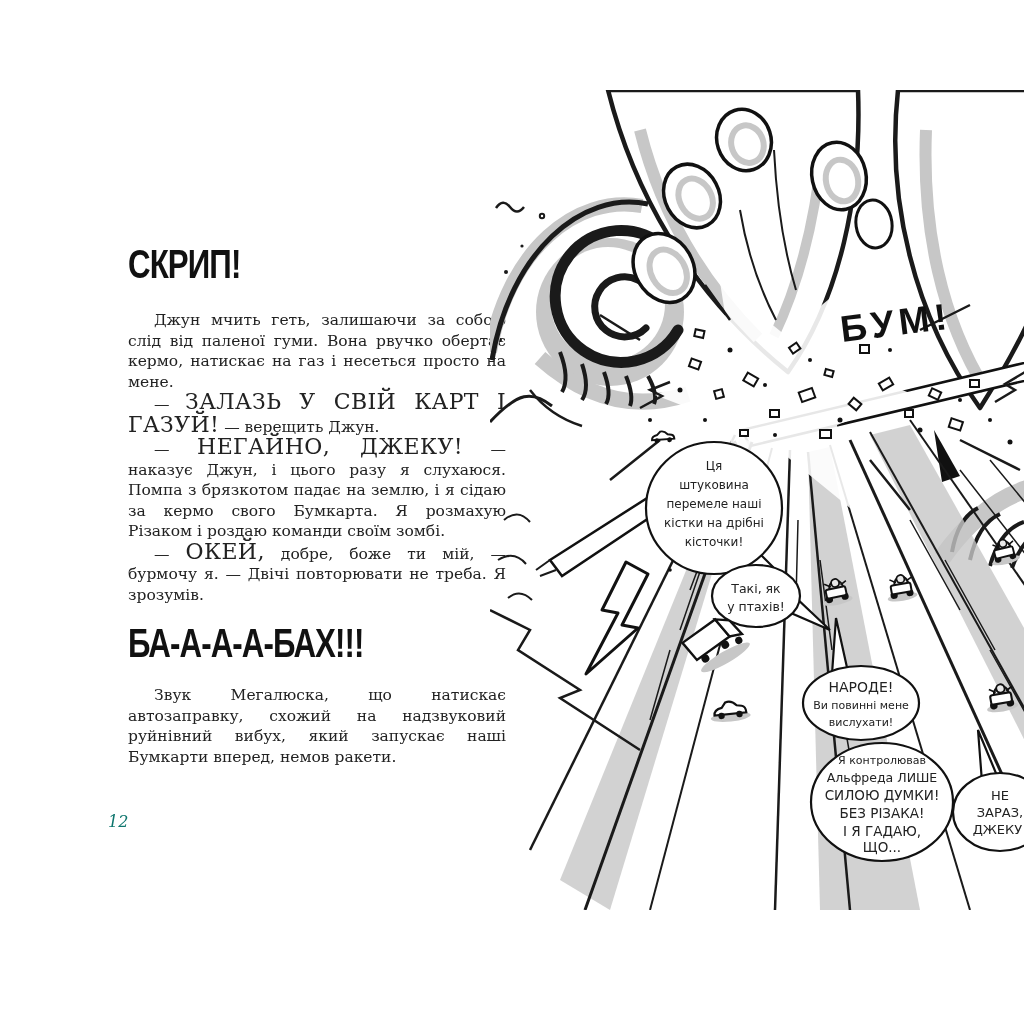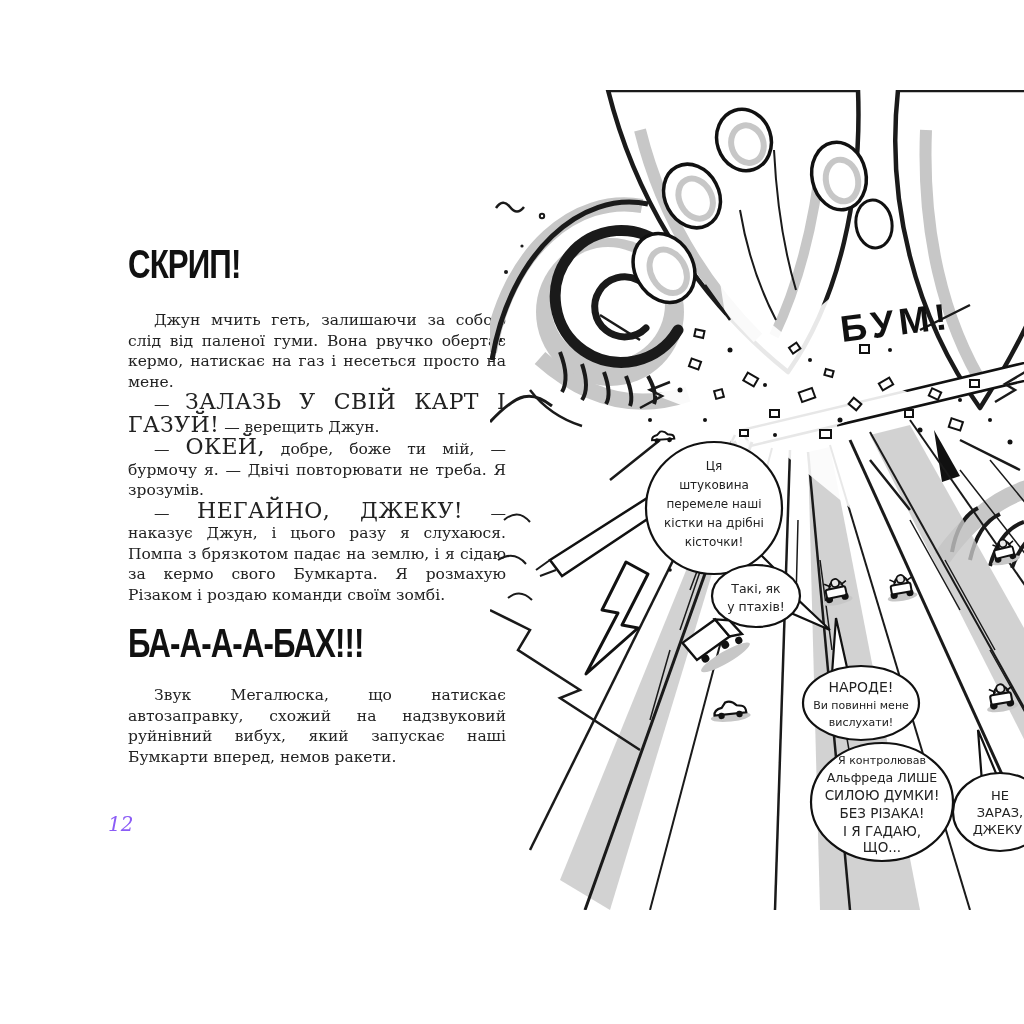--- a/index.html
+++ b/index.html
@@ -18,21 +18,21 @@
     transform:scale(.92,1.18);transform-origin:left bottom;display:inline-block;
   }
   .h2{margin:24px 0 22px 0;}
   .pars p{
     margin:0;font-size:15.5px;line-height:20.5px;text-align:justify;
     color:#222;
   }
   .pars p.indent{text-indent:26px;}
   .pars .caps{font-size:22px;letter-spacing:.4px;}
   .pagenum{
-    position:absolute;left:62px;top:812px;font-size:20px;color:#8b5cf6;
+    position:absolute;left:62px;top:812px;font-size:16px;color:#0f766e;
     font-family:"DejaVu Serif", serif;font-style:italic;
   }
   
   .art{position:absolute;left:444px;top:90px;width:580px;height:820px;margin:0;}
   .art svg{display:block;width:100%;height:100%;}
   .bub{font-family:"DejaVu Sans", sans-serif;fill:#222;text-anchor:middle;}
   .fs11{font-size:11px;}
   .fs12{font-size:12px;}
   .fs125{font-size:12.5px;}
   .fs13{font-size:13px;}
@@ -48,22 +48,22 @@
 </head>
 <body>
 
 <div class="spread">
 
   <section class="text-page">
     <h1 class="h1">СКРИП!</h1>
     <div class="pars" id="block-top">
         <p class="indent"><span>Джун мчить геть, залишаючи за собою слід від паленої гуми. Вона рвучко обертає кермо, натискає на газ і несеться просто на мене.</span></p>
         <p class="indent"><span>— </span><span class="caps">ЗАЛАЗЬ У СВІЙ КАРТ І ГАЗУЙ!</span><span> — верещить Джун.</span></p>
+        <p class="indent"><span>— </span><span class="caps">НЕГАЙНО, ДЖЕКУ!</span><span> — наказує Джун, і цього разу я слухаюся. Помпа з брязкотом падає на землю, і я сідаю за кермо свого Бумкарта. Я розмахую Різаком і роздаю команди своїм зомбі.</span></p>
         <p class="indent"><span>— </span><span class="caps">ОКЕЙ,</span><span> добре, боже ти мій, — бурмочу я. — Двічі повторювати не треба. Я зрозумів.</span></p>
-        <p class="indent"><span>— </span><span class="caps">НЕГАЙНО, ДЖЕКУ!</span><span> — наказує Джун, і цього разу я слухаюся. Помпа з брязкотом падає на землю, і я сідаю за кермо свого Бумкарта. Я розмахую Різаком і роздаю команди своїм зомбі.</span></p>
       </div>
     <h2 class="h1 h2">БА-А-А-А-БАХ!!!</h2>
     <div class="pars" id="block-bottom">
         <p class="indent"><span>Звук Мегалюска, що натискає автозаправку, схожий на надзвуковий руйнівний вибух, який запускає наші Бумкарти вперед, немов ракети.</span></p>
       </div>
   </section>
 
   <div class="pagenum">12</div>
 
   <figure class="art">

